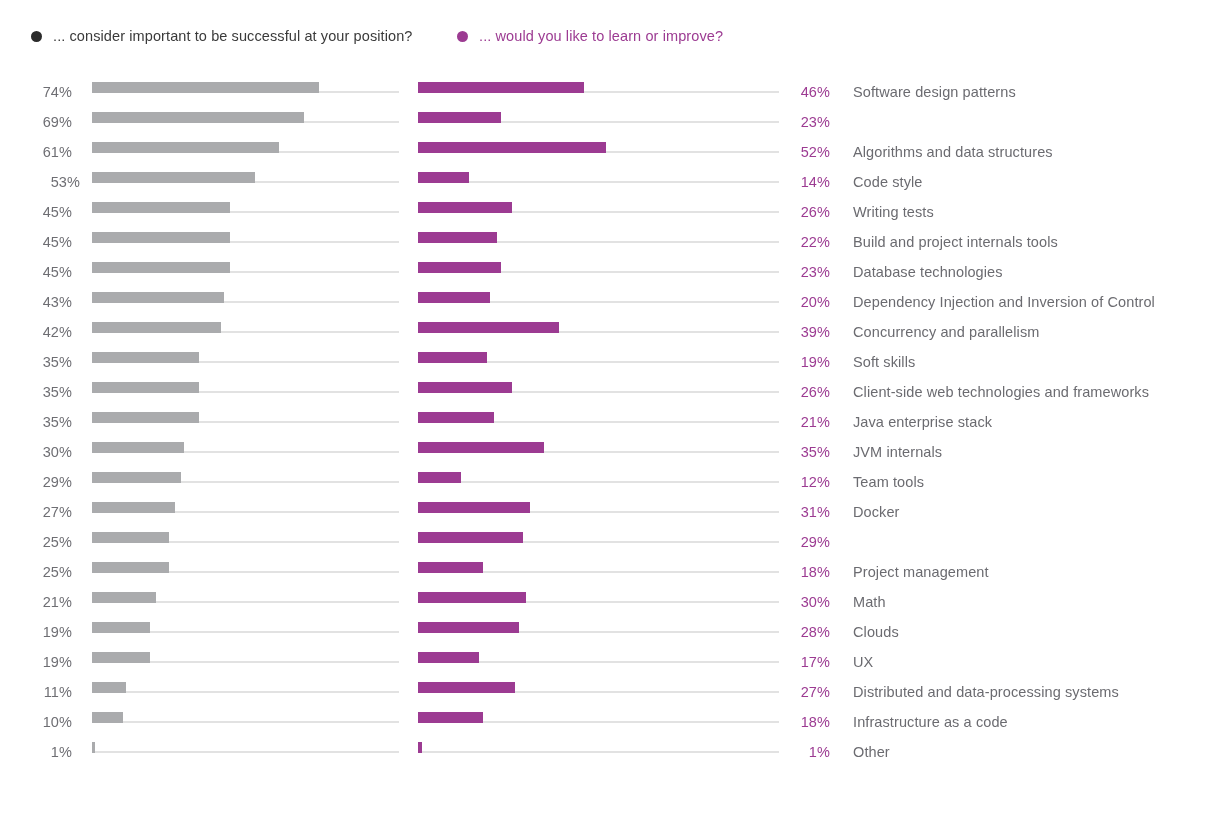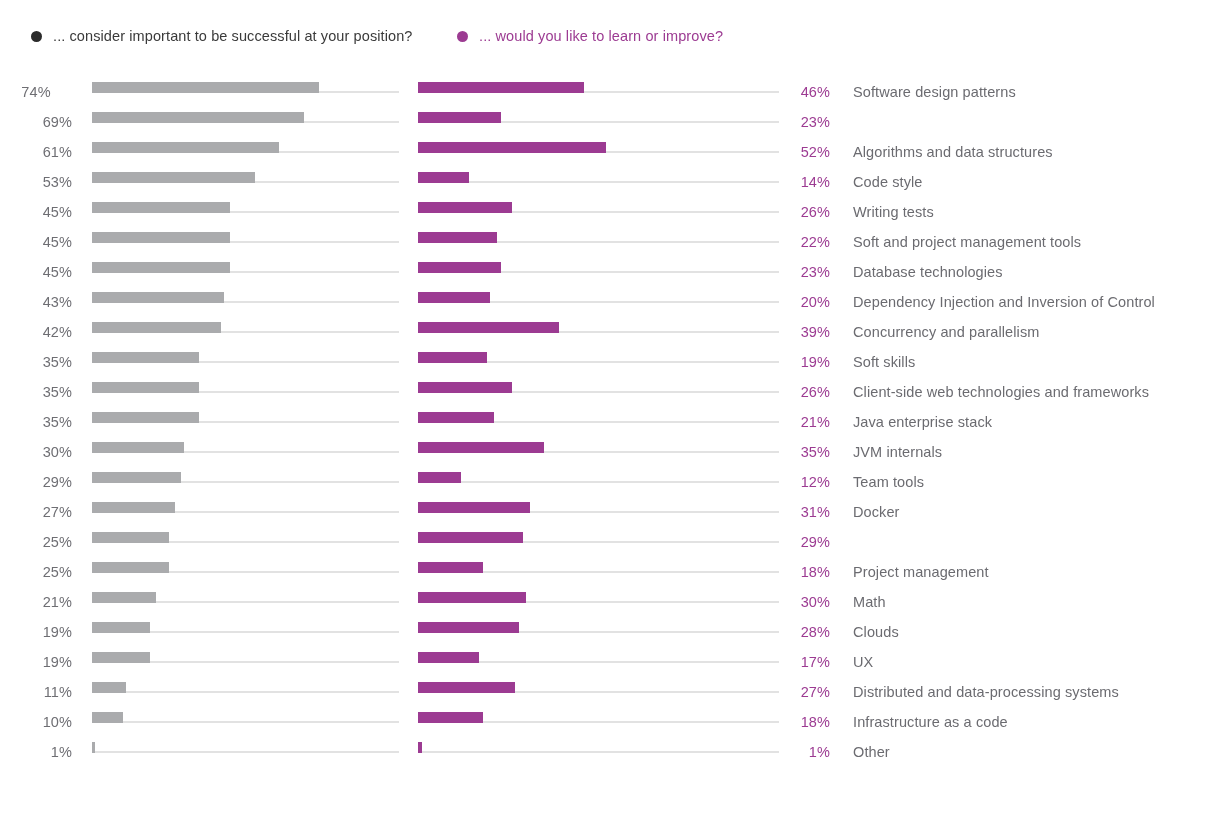--- a/index.html
+++ b/index.html
@@ -147,21 +147,21 @@
 
     <div class="legend-item legend-item-important">
       <span class="legend-dot" style="background: rgb(43, 43, 43);"></span>
       <span class="legend-label legend-label-important" style="color: rgb(58, 58, 58);">... consider important to be successful at your position?</span>
     </div>
 
   </div>
 
   <div class="rows" id="rows">
       <div class="row">
-        <div class="pct-left" style="color: rgb(110, 110, 115); text-align: center;">74%</div>
+        <div class="pct-left" style="color: rgb(110, 110, 115);">74%</div>
         <div class="bullet bullet-gray">
           <div class="track" style="background: rgb(226, 226, 226);"></div>
           <div class="bar bar-gray" style="width: 74%; background: rgb(170, 171, 173);"></div>
         </div>
         <div class="bullet bullet-purple">
           <div class="track" style="background: rgb(226, 226, 226);"></div>
           <div class="bar bar-purple" style="width: 46%; background: rgb(156, 59, 146);"></div>
         </div>
         <div class="pct-right" style="color: rgb(156, 59, 146);">46%</div>
         <div class="cat-label" style="color: rgb(107, 107, 112); text-align: right;">Software design patterns</div>
@@ -185,21 +185,21 @@
           <div class="bar bar-gray" style="width: 61%; background: rgb(170, 171, 173);"></div>
         </div>
         <div class="bullet bullet-purple">
           <div class="track" style="background: rgb(226, 226, 226);"></div>
           <div class="bar bar-purple" style="width: 52%; background: rgb(156, 59, 146);"></div>
         </div>
         <div class="pct-right" style="color: rgb(156, 59, 146);">52%</div>
         <div class="cat-label" style="color: rgb(107, 107, 112);">Algorithms and data structures</div>
       </div>
       <div class="row">
-        <div class="pct-left" style="color: rgb(110, 110, 115);">53%</div>
+        <div class="pct-left" style="color: rgb(110, 110, 115); margin-left: 8px;">53%</div>
         <div class="bullet bullet-gray">
           <div class="track" style="background: rgb(226, 226, 226);"></div>
           <div class="bar bar-gray" style="width: 53%; background: rgb(170, 171, 173);"></div>
         </div>
         <div class="bullet bullet-purple">
           <div class="track" style="background: rgb(226, 226, 226);"></div>
           <div class="bar bar-purple" style="width: 14%; background: rgb(156, 59, 146);"></div>
         </div>
         <div class="pct-right" style="color: rgb(156, 59, 146);">14%</div>
         <div class="cat-label" style="color: rgb(107, 107, 112);">Code style</div>
@@ -221,21 +221,21 @@
         <div class="pct-left" style="color: rgb(110, 110, 115);">45%</div>
         <div class="bullet bullet-gray">
           <div class="track" style="background: rgb(226, 226, 226);"></div>
           <div class="bar bar-gray" style="width: 45%; background: rgb(170, 171, 173);"></div>
         </div>
         <div class="bullet bullet-purple">
           <div class="track" style="background: rgb(226, 226, 226);"></div>
           <div class="bar bar-purple" style="width: 22%; background: rgb(156, 59, 146);"></div>
         </div>
         <div class="pct-right" style="color: rgb(156, 59, 146);">22%</div>
-        <div class="cat-label" style="color: rgb(107, 107, 112);">Soft and project management tools</div>
+        <div class="cat-label" style="color: rgb(107, 107, 112);">Build and project internals tools</div>
       </div>
       <div class="row">
         <div class="pct-left" style="color: rgb(110, 110, 115);">45%</div>
         <div class="bullet bullet-gray">
           <div class="track" style="background: rgb(226, 226, 226);"></div>
           <div class="bar bar-gray" style="width: 45%; background: rgb(170, 171, 173);"></div>
         </div>
         <div class="bullet bullet-purple">
           <div class="track" style="background: rgb(226, 226, 226);"></div>
           <div class="bar bar-purple" style="width: 23%; background: rgb(156, 59, 146);"></div>

